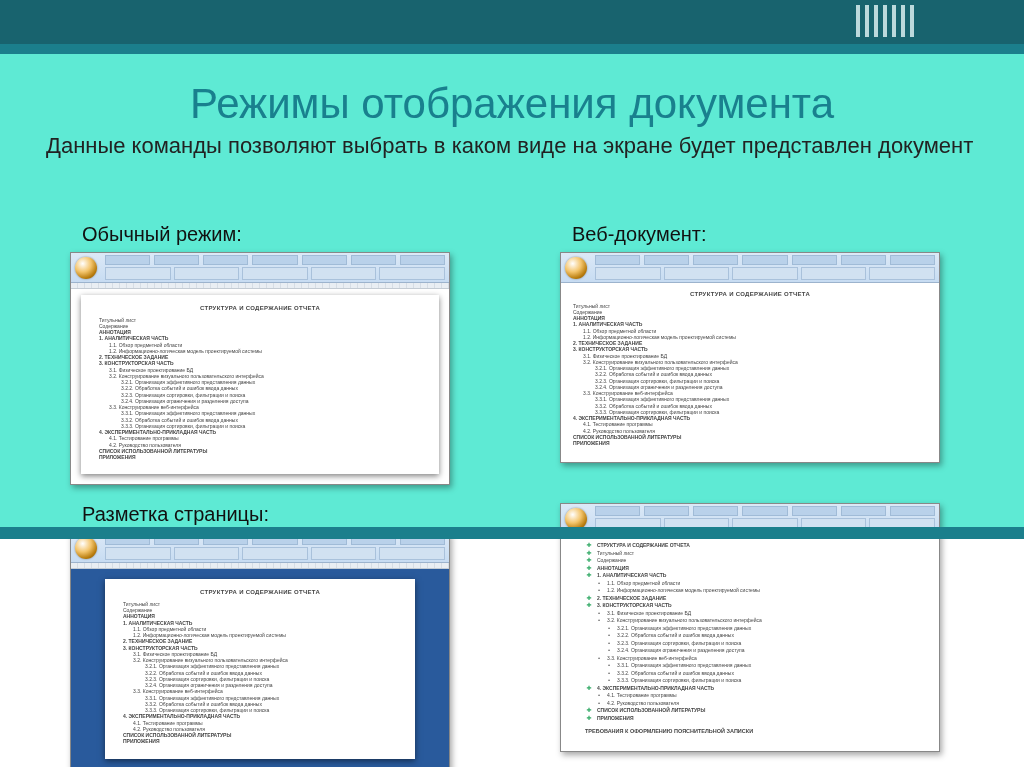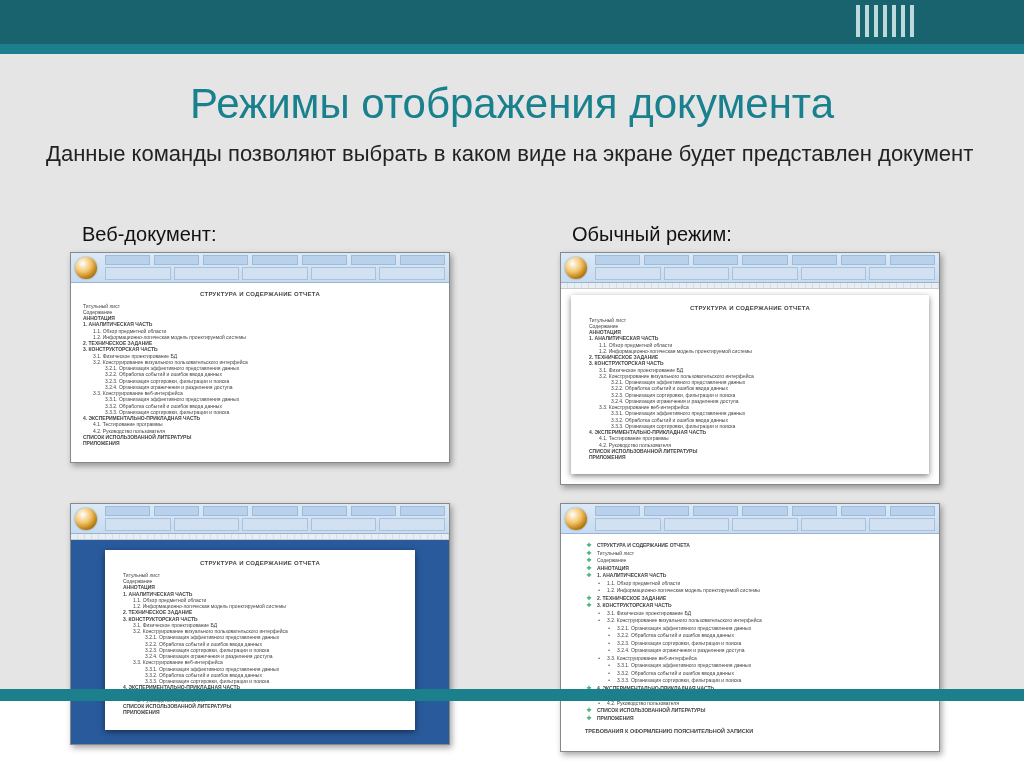--- a/index.html
+++ b/index.html
@@ -1,27 +1,27 @@
 <!DOCTYPE html>
 <html><head>
 <meta charset="utf-8">
 <style>
   * { box-sizing: border-box; margin: 0; padding: 0; }
   html, body { width: 1024px; height: 767px; font-family: Arial, Helvetica, sans-serif; background: #fff; }
-  .slide { width: 1024px; height: 701px; position: relative; background: #e5e5e5; }
+  .slide { width: 1024px; height: 539px; position: relative; background: #5eead4; }
 
   
   .topbar { position: absolute; left: 0; top: 0; width: 1024px; height: 44px; background: #18636e; }
   .squares { position: absolute; top: 5px; right: 110px; display: flex; gap: 5px; }
   .squares .sq { width: 4px; height: 32px; background: #bcd9dc; }
   .thinbar { position: absolute; left: 0; top: 44px; width: 1024px; height: 10px; background: #1b7f8c; }
   .bottombar { position: absolute; left: 0; bottom: 0; width: 1024px; height: 12px; background: #1b7f8c; }
 
   h1.title { position: absolute; left: 0; width: 1024px; top: 80px; text-align: center; font-weight: 400; font-size: 42px; color: #19808e; }
-  .subtitle { position: absolute; left: 46px; top: 138px; width: 930px; font-size: 22px; color: #222; line-height: 1.45; }
+  .subtitle { position: absolute; left: 46px; top: 130px; width: 930px; font-size: 22px; color: #222; line-height: 1.45; }
 
   .grid { position: absolute; left: 70px; top: 223px; width: 900px; display: grid; grid-template-columns: 430px 430px; column-gap: 60px; row-gap: 18px; }
   .cell {}
   .cell-label { font-size: 20px; color: #111; margin: 0 0 6px 12px; }
 
   .shot { width: 380px; border: 1px solid #888; box-shadow: 2px 3px 6px rgba(0,0,0,.35); background: #fff; font-size: 5px; line-height: 1.25; color: #444; overflow: hidden; }
   .ribbon { height: 30px; background: linear-gradient(#dce9f7,#c7dcf2); border-bottom: 1px solid #9cb3cd; position: relative; }
   .ribbon::before { content: ""; position: absolute; left: 4px; top: 4px; width: 22px; height: 22px; border-radius: 50%; background: radial-gradient(circle at 35% 30%, #fff,#f3c46b 40%,#b97d0f 70%,#6b4405); box-shadow: 0 0 2px rgba(0,0,0,.4); }
   .ribbon .tabs { position: absolute; left: 34px; top: 2px; right: 4px; height: 10px; display: flex; gap: 4px; }
   .ribbon .tabs span { flex: 1; background: #b9d1ea; border: 1px solid #a0bbd7; }
@@ -68,74 +68,20 @@
         <div class="sq"></div>
         <div class="sq"></div>
     </div>
   </div>
   <div class="thinbar"></div>
 
   <h1 class="title">Режимы отображения документа</h1>
   <div class="subtitle">Данные команды позволяют выбрать в каком виде на экране будет представлен документ</div>
 
   <div class="grid">
-
-    <div class="cell">
-      <div class="cell-label">Веб-документ:</div>
-      <div class="shot" id="shot-web">
-        <div class="ribbon">
-          <div class="tabs">
-              <span></span>
-              <span></span>
-              <span></span>
-              <span></span>
-              <span></span>
-              <span></span>
-              <span></span>
-            </div>
-          <div class="groups">
-              <span></span>
-              <span></span>
-              <span></span>
-              <span></span>
-              <span></span>
-            </div>
-        </div>
-        <div class="workarea web">
-          <div class="page">
-            <div class="doc-title">СТРУКТУРА И СОДЕРЖАНИЕ ОТЧЕТА</div>
-            <div class="toc">
-                <div class="toc-line lvl0">Титульный лист</div>
-                <div class="toc-line lvl0">Содержание</div>
-                <div class="toc-line lvl0 bold">АННОТАЦИЯ</div>
-                <div class="toc-line lvl0 bold">1. АНАЛИТИЧЕСКАЯ ЧАСТЬ</div>
-                <div class="toc-line lvl1">1.1. Обзор предметной области</div>
-                <div class="toc-line lvl1">1.2. Информационно-логическая модель проектируемой системы</div>
-                <div class="toc-line lvl0 bold">2. ТЕХНИЧЕСКОЕ ЗАДАНИЕ</div>
-                <div class="toc-line lvl0 bold">3. КОНСТРУКТОРСКАЯ ЧАСТЬ</div>
-                <div class="toc-line lvl1">3.1. Физическое проектирование БД</div>
-                <div class="toc-line lvl1">3.2. Конструирование визуального пользовательского интерфейса</div>
-                <div class="toc-line lvl2">3.2.1. Организация эффективного представления данных</div>
-                <div class="toc-line lvl2">3.2.2. Обработка событий и ошибок ввода данных</div>
-                <div class="toc-line lvl2">3.2.3. Организация сортировки, фильтрации и поиска</div>
-                <div class="toc-line lvl2">3.2.4. Организация ограничения и разделения доступа</div>
-                <div class="toc-line lvl1">3.3. Конструирование веб-интерфейса</div>
-                <div class="toc-line lvl2">3.3.1. Организация эффективного представления данных</div>
-                <div class="toc-line lvl2">3.3.2. Обработка событий и ошибок ввода данных</div>
-                <div class="toc-line lvl2">3.3.3. Организация сортировки, фильтрации и поиска</div>
-                <div class="toc-line lvl0 bold">4. ЭКСПЕРИМЕНТАЛЬНО-ПРИКЛАДНАЯ ЧАСТЬ</div>
-                <div class="toc-line lvl1">4.1. Тестирование программы</div>
-                <div class="toc-line lvl1">4.2. Руководство пользователя</div>
-                <div class="toc-line lvl0 bold">СПИСОК ИСПОЛЬЗОВАННОЙ ЛИТЕРАТУРЫ</div>
-                <div class="toc-line lvl0 bold">ПРИЛОЖЕНИЯ</div>
-              </div>
-          </div>
-        </div>
-      </div>
-    </div>
 
     <div class="cell">
       <div class="cell-label">Обычный режим:</div>
       <div class="shot" id="shot-normal">
         <div class="ribbon">
           <div class="tabs">
               <span></span>
               <span></span>
               <span></span>
               <span></span>
@@ -179,20 +125,75 @@
                 <div class="toc-line lvl1">4.2. Руководство пользователя</div>
                 <div class="toc-line lvl0 bold">СПИСОК ИСПОЛЬЗОВАННОЙ ЛИТЕРАТУРЫ</div>
                 <div class="toc-line lvl0 bold">ПРИЛОЖЕНИЯ</div>
               </div>
           </div>
         </div>
       </div>
     </div>
 
     <div class="cell">
+      <div class="cell-label">Веб-документ:</div>
+      <div class="shot" id="shot-web">
+        <div class="ribbon">
+          <div class="tabs">
+              <span></span>
+              <span></span>
+              <span></span>
+              <span></span>
+              <span></span>
+              <span></span>
+              <span></span>
+            </div>
+          <div class="groups">
+              <span></span>
+              <span></span>
+              <span></span>
+              <span></span>
+              <span></span>
+            </div>
+        </div>
+        <div class="workarea web">
+          <div class="page">
+            <div class="doc-title">СТРУКТУРА И СОДЕРЖАНИЕ ОТЧЕТА</div>
+            <div class="toc">
+                <div class="toc-line lvl0">Титульный лист</div>
+                <div class="toc-line lvl0">Содержание</div>
+                <div class="toc-line lvl0 bold">АННОТАЦИЯ</div>
+                <div class="toc-line lvl0 bold">1. АНАЛИТИЧЕСКАЯ ЧАСТЬ</div>
+                <div class="toc-line lvl1">1.1. Обзор предметной области</div>
+                <div class="toc-line lvl1">1.2. Информационно-логическая модель проектируемой системы</div>
+                <div class="toc-line lvl0 bold">2. ТЕХНИЧЕСКОЕ ЗАДАНИЕ</div>
+                <div class="toc-line lvl0 bold">3. КОНСТРУКТОРСКАЯ ЧАСТЬ</div>
+                <div class="toc-line lvl1">3.1. Физическое проектирование БД</div>
+                <div class="toc-line lvl1">3.2. Конструирование визуального пользовательского интерфейса</div>
+                <div class="toc-line lvl2">3.2.1. Организация эффективного представления данных</div>
+                <div class="toc-line lvl2">3.2.2. Обработка событий и ошибок ввода данных</div>
+                <div class="toc-line lvl2">3.2.3. Организация сортировки, фильтрации и поиска</div>
+                <div class="toc-line lvl2">3.2.4. Организация ограничения и разделения доступа</div>
+                <div class="toc-line lvl1">3.3. Конструирование веб-интерфейса</div>
+                <div class="toc-line lvl2">3.3.1. Организация эффективного представления данных</div>
+                <div class="toc-line lvl2">3.3.2. Обработка событий и ошибок ввода данных</div>
+                <div class="toc-line lvl2">3.3.3. Организация сортировки, фильтрации и поиска</div>
+                <div class="toc-line lvl0 bold">4. ЭКСПЕРИМЕНТАЛЬНО-ПРИКЛАДНАЯ ЧАСТЬ</div>
+                <div class="toc-line lvl1">4.1. Тестирование программы</div>
+                <div class="toc-line lvl1">4.2. Руководство пользователя</div>
+                <div class="toc-line lvl0 bold">СПИСОК ИСПОЛЬЗОВАННОЙ ЛИТЕРАТУРЫ</div>
+                <div class="toc-line lvl0 bold">ПРИЛОЖЕНИЯ</div>
+              </div>
+          </div>
+        </div>
+      </div>
+    </div>
+
+    <div class="cell">
+      <div class="cell-label">Разметка страницы:</div>
       <div class="shot" id="shot-pagelayout">
         <div class="ribbon">
           <div class="tabs">
               <span></span>
               <span></span>
               <span></span>
               <span></span>
               <span></span>
               <span></span>
               <span></span>

